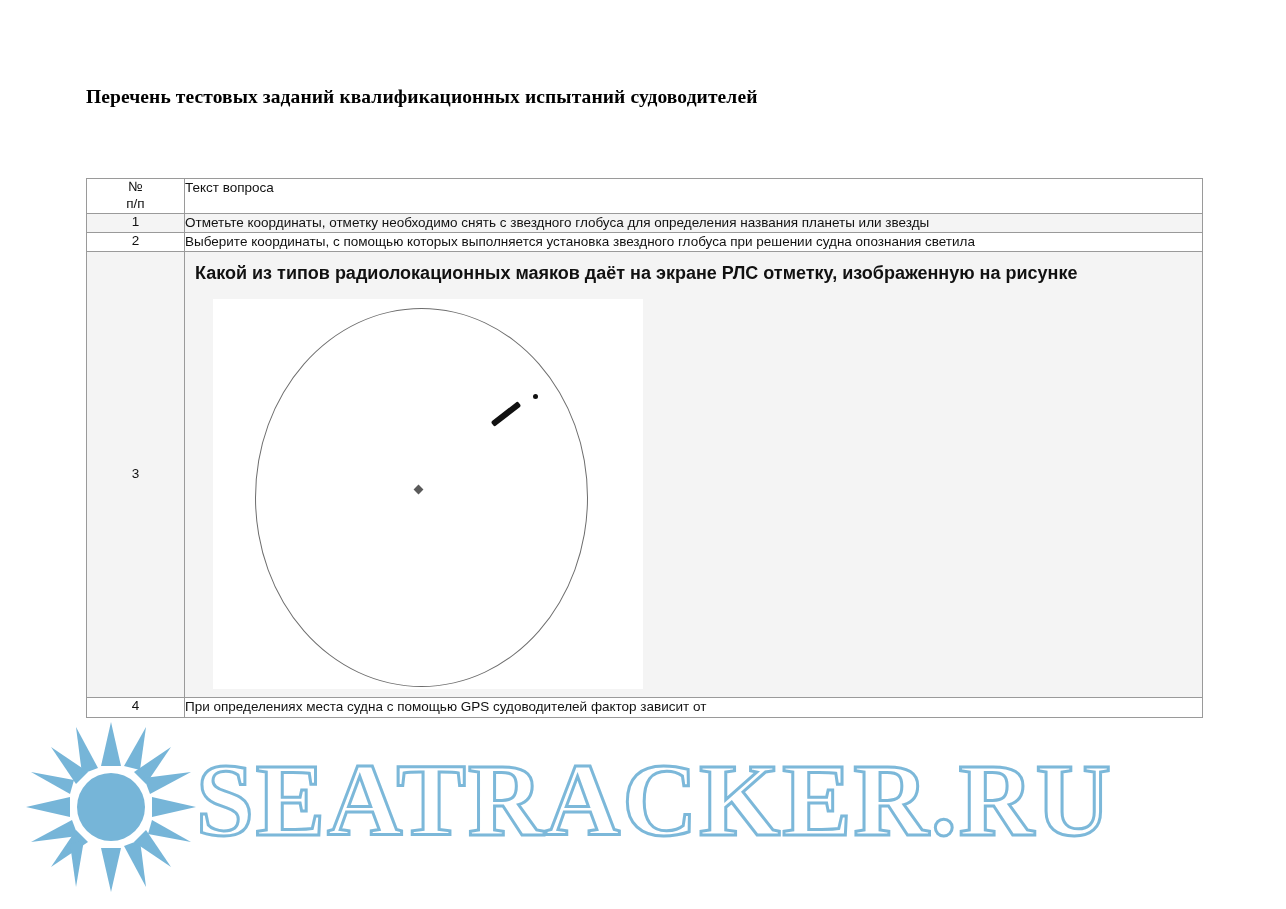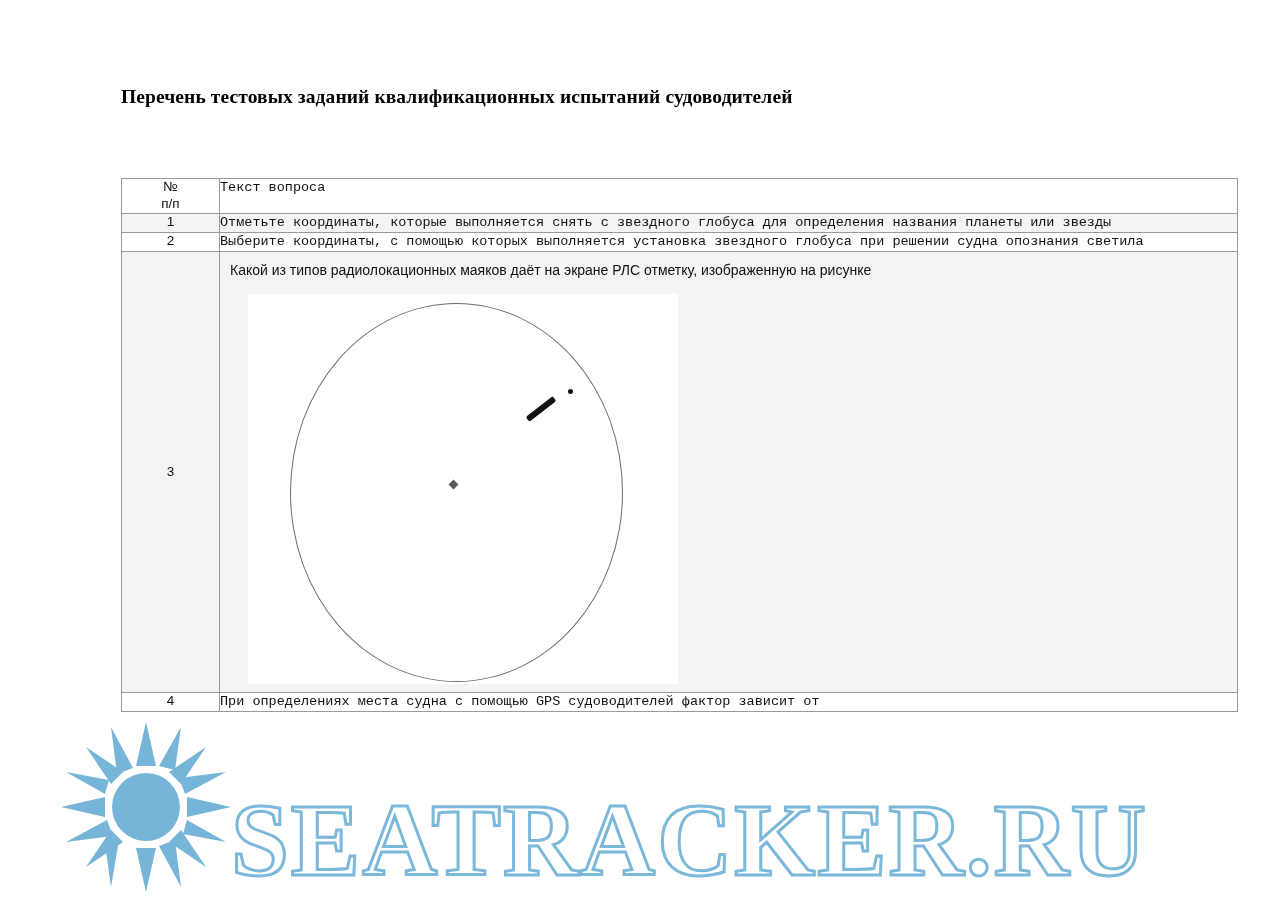--- a/index.html
+++ b/index.html
@@ -11,21 +11,20 @@
     height: 909px;
     background: #ffffff;
     font-family: "Liberation Sans", sans-serif;
     position: relative;
     overflow: hidden;
   }
 
   .page {
     position: absolute;
     inset: 0;
-    margin-left: 35px;
   }
 
   .doc-title {
     position: absolute;
     left: 86px;
     top: 86px;
     width: 1120px;
     font-family: "Liberation Serif", serif;
     font-weight: bold;
     font-size: 19.5px;
@@ -59,39 +58,39 @@
     padding-top: 7px;
     padding-bottom: 7px;
     font-size: 13.5px;
     line-height: 1.25;
   }
 
   .cell-text {
     padding: 7px 10px 8px 10px;
     line-height: 1.35;
     font-size: 13.5px;
-    font-family: Liberation Mono, monospace;
   }
 
   .row-shaded td {
     background: #f4f4f4;
   }
 
   .row-plain td {
     background: #ffffff;
   }
 
   
   .radar-wrap {
     padding: 9px 10px 0 10px;
   }
   .radar-caption {
     line-height: 1.35;
-    font-size: 14px;
+    font-size: 18px;
     margin-bottom: 14px;
+    font-weight: bold;
   }
   .radar-box {
     width: 430px;
     height: 390px;
     background: #ffffff;
     position: relative;
     margin-left: 18px;
     margin-bottom: 8px;
   }
   .radar-circle {
@@ -138,21 +137,21 @@
     position: absolute;
     left: 0;
     top: 0;
     width: 1286px;
     height: 909px;
     pointer-events: none;
   }
   .wm-text {
     position: absolute;
     left: 196px;
-    top: 780px;
+    top: 740px;
     font-family: "Liberation Serif", serif;
     font-weight: bold;
     font-size: 104px;
     letter-spacing: 2px;
     color: transparent;
     -webkit-text-stroke: 3px #76b5d8;
     opacity: 0.95;
     white-space: nowrap;
   }
   .wm-sun {
@@ -179,21 +178,21 @@
       <tr class="row-plain">
         <td class="cell-num">
           <div>№</div>
           <div>п/п</div>
         </td>
         <td class="cell-text">Текст вопроса</td>
       </tr>
 
       <tr class="row-shaded">
         <td class="cell-num">1</td>
-        <td class="cell-text">Отметьте координаты, которые выполняется снять с звездного глобуса для определения названия планеты или звезды</td>
+        <td class="cell-text">Отметьте координаты, отметку необходимо снять с звездного глобуса для определения названия планеты или звезды</td>
       </tr>
 
       <tr class="row-plain">
         <td class="cell-num">2</td>
         <td class="cell-text">Выберите координаты, с помощью которых выполняется установка звездного глобуса при решении судна опознания светила</td>
       </tr>
 
       <tr class="row-shaded">
         <td class="cell-num" style="vertical-align:middle;">3</td>
         <td>

